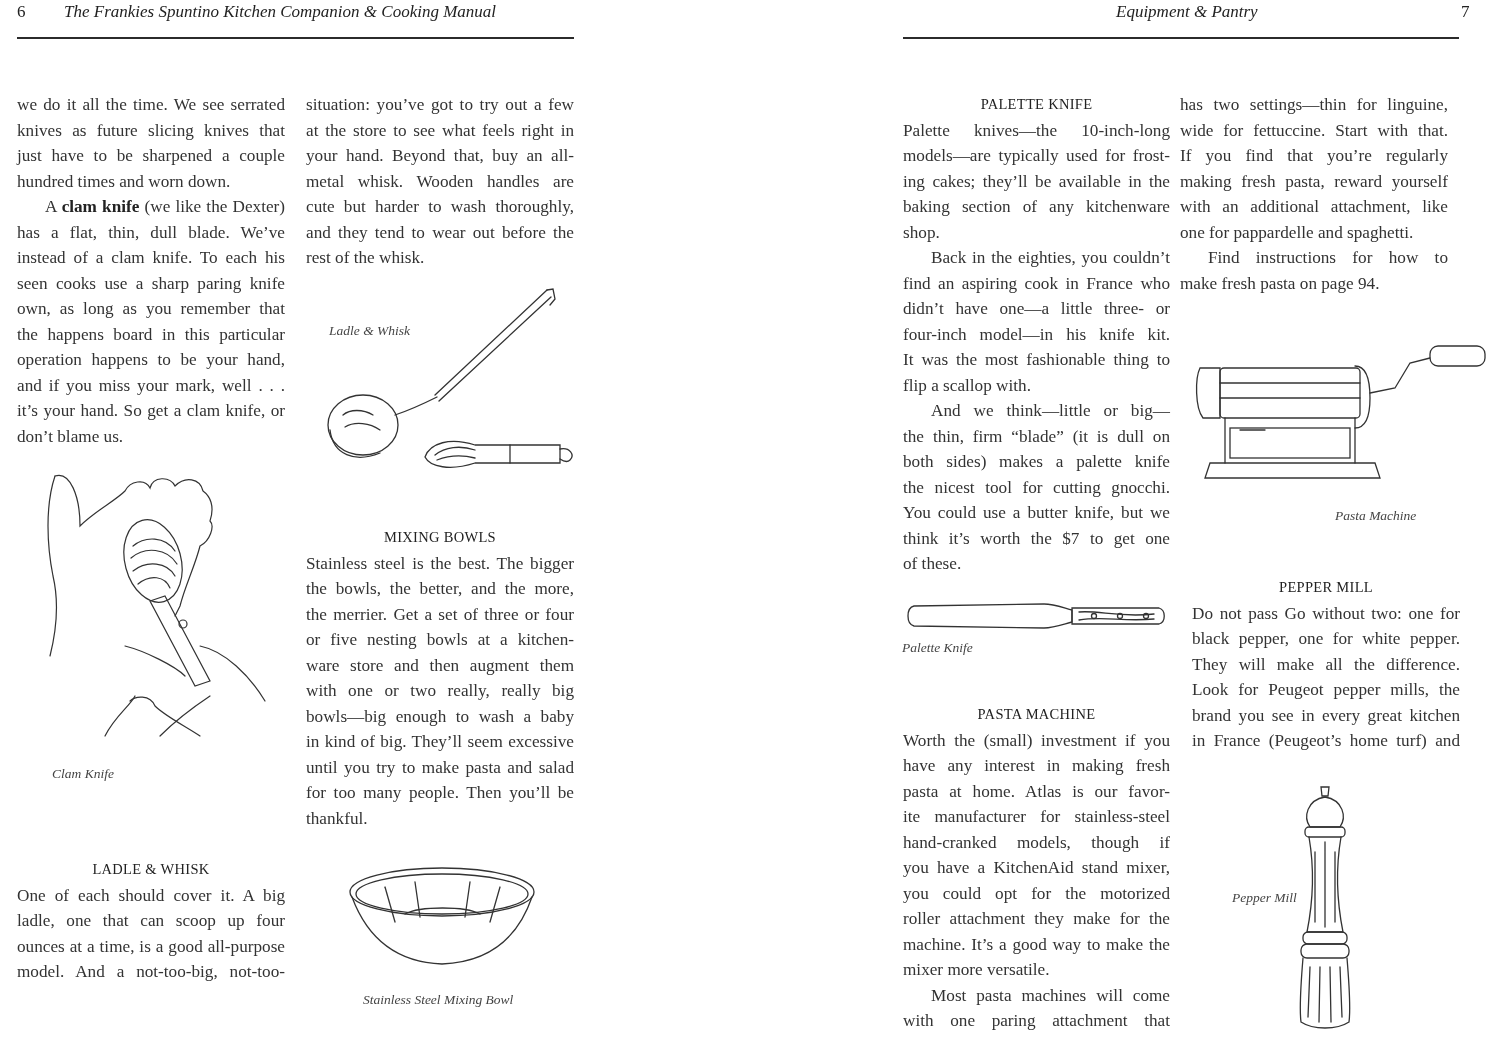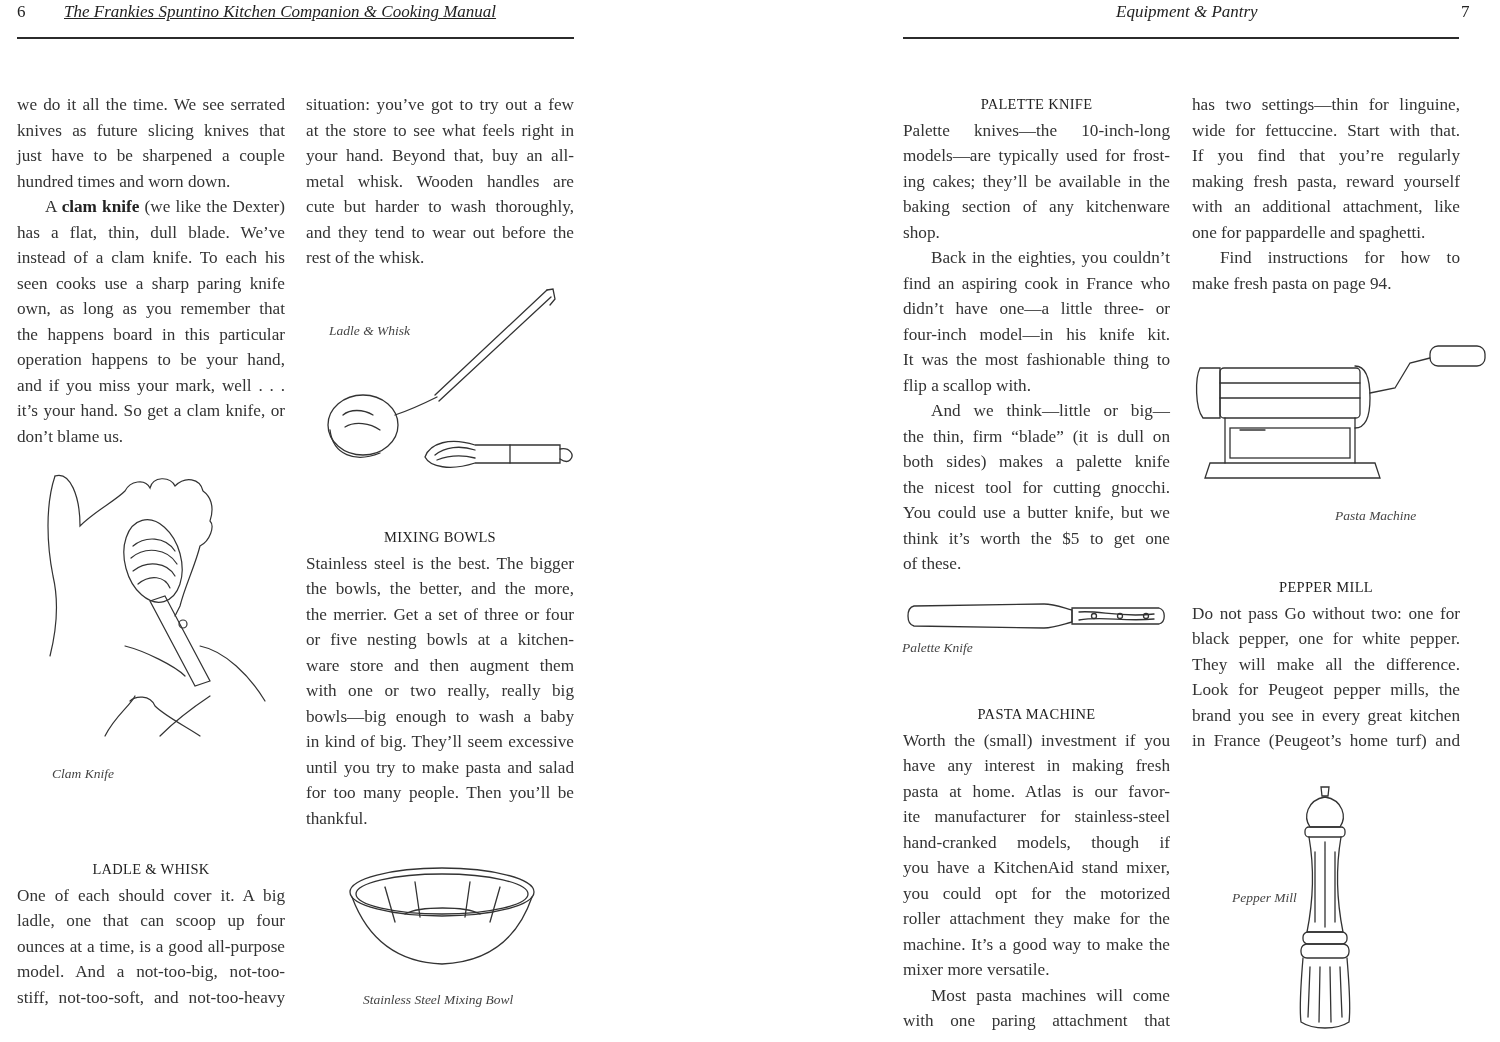--- a/index.html
+++ b/index.html
@@ -27,21 +27,21 @@
 
   .illus { position: absolute; }
   .illus svg { display: block; }
 </style>
 </head>
 <body>
 
 <div class="page page-left">
   <div class="running-head" style="left:0;width:600px;height:30px;">
     <span class="folio" style="left:17px;">6</span>
-    <span class="title" style="left:64px;text-decoration:underline;">The Frankies Spuntino Kitchen Companion &amp; Cooking Manual</span>
+    <span class="title" style="left:64px;">The Frankies Spuntino Kitchen Companion &amp; Cooking Manual</span>
   </div>
   <div class="rule" style="left:17px;width:557px;"></div>
 
   <div class="col" style="left:17px;top:92px;width:268px;">
     <div>
       <span class="line">we do it all the time. We see serrated</span>
       <span class="line">knives as future slicing knives that</span>
       <span class="line">just have to be sharpened a couple</span>
       <span class="line last">hundred times and worn down.</span>
     </div>
@@ -78,21 +78,20 @@
     </svg>
   </div>
   <span class="caption" style="left:52px;top:766px;">Clam Knife</span>
 
   <div class="col" style="left:17px;top:857px;width:268px;">
     <span class="section-head">LADLE &amp; WHISK</span>
     <span class="line">One of each should cover it. A big</span>
     <span class="line">ladle, one that can scoop up four</span>
     <span class="line">ounces at a time, is a good all-purpose</span>
     <span class="line">model. And a not-too-big, not-too-</span>
-    <span class="line">stiff, not-too-soft, and not-too-heavy</span>
   </div>
 
   <div class="col" style="left:306px;top:92px;width:268px;">
     <span class="line">situation: you’ve got to try out a few</span>
     <span class="line">at the store to see what feels right in</span>
     <span class="line">your hand. Beyond that, buy an all-</span>
     <span class="line">metal whisk. Wooden handles are</span>
     <span class="line">cute but harder to wash thoroughly,</span>
     <span class="line">and they tend to wear out before the</span>
     <span class="line last">rest of the whisk.</span>
@@ -165,21 +164,21 @@
     <span class="line">find an aspiring cook in France who</span>
     <span class="line">didn’t have one—a little three- or</span>
     <span class="line">four-inch model—in his knife kit.</span>
     <span class="line">It was the most fashionable thing to</span>
     <span class="line last">flip a scallop with.</span>
     <span class="line ind">And we think—little or big—</span>
     <span class="line">the thin, firm “blade” (it is dull on</span>
     <span class="line">both sides) makes a palette knife</span>
     <span class="line">the nicest tool for cutting gnocchi.</span>
     <span class="line">You could use a butter knife, but we</span>
-    <span class="line">think it’s worth the $5 to get one</span>
+    <span class="line">think it’s worth the $7 to get one</span>
     <span class="line last">of these.</span>
   </div>
 
   <div class="illus" style="left:14px;top:598px;width:262px;height:36px;">
     <svg width="262" height="36" viewBox="0 0 262 36" fill="none" stroke="#333" stroke-width="1.3" stroke-linecap="round">
       <path d="M 10 8 L 140 6 C 150 6 160 10 168 12 L 168 24 C 160 26 150 30 140 30 L 10 28 C 2 26 2 10 10 8 Z"></path>
       <path d="M 168 10 L 255 10 C 262 12 262 24 255 26 L 168 26 Z"></path>
       <circle cx="190" cy="18" r="2.5"></circle>
         <circle cx="216" cy="18" r="2.5"></circle>
         <circle cx="242" cy="18" r="2.5"></circle>
@@ -198,21 +197,21 @@
     <span class="line">hand-cranked models, though if</span>
     <span class="line">you have a KitchenAid stand mixer,</span>
     <span class="line">you could opt for the motorized</span>
     <span class="line">roller attachment they make for the</span>
     <span class="line">machine. It’s a good way to make the</span>
     <span class="line last">mixer more versatile.</span>
     <span class="line ind">Most pasta machines will come</span>
     <span class="line">with one paring attachment that</span>
   </div>
 
-  <div class="col" style="left:302px;top:92px;width:268px;">
+  <div class="col" style="left:290px;top:92px;width:268px;">
     <span class="line">has two settings—thin for linguine,</span>
     <span class="line">wide for fettuccine. Start with that.</span>
     <span class="line">If you find that you’re regularly</span>
     <span class="line">making fresh pasta, reward yourself</span>
     <span class="line">with an additional attachment, like</span>
     <span class="line last">one for pappardelle and spaghetti.</span>
     <span class="line ind">Find instructions for how to</span>
     <span class="line last">make fresh pasta on page 94.</span>
   </div>
 

